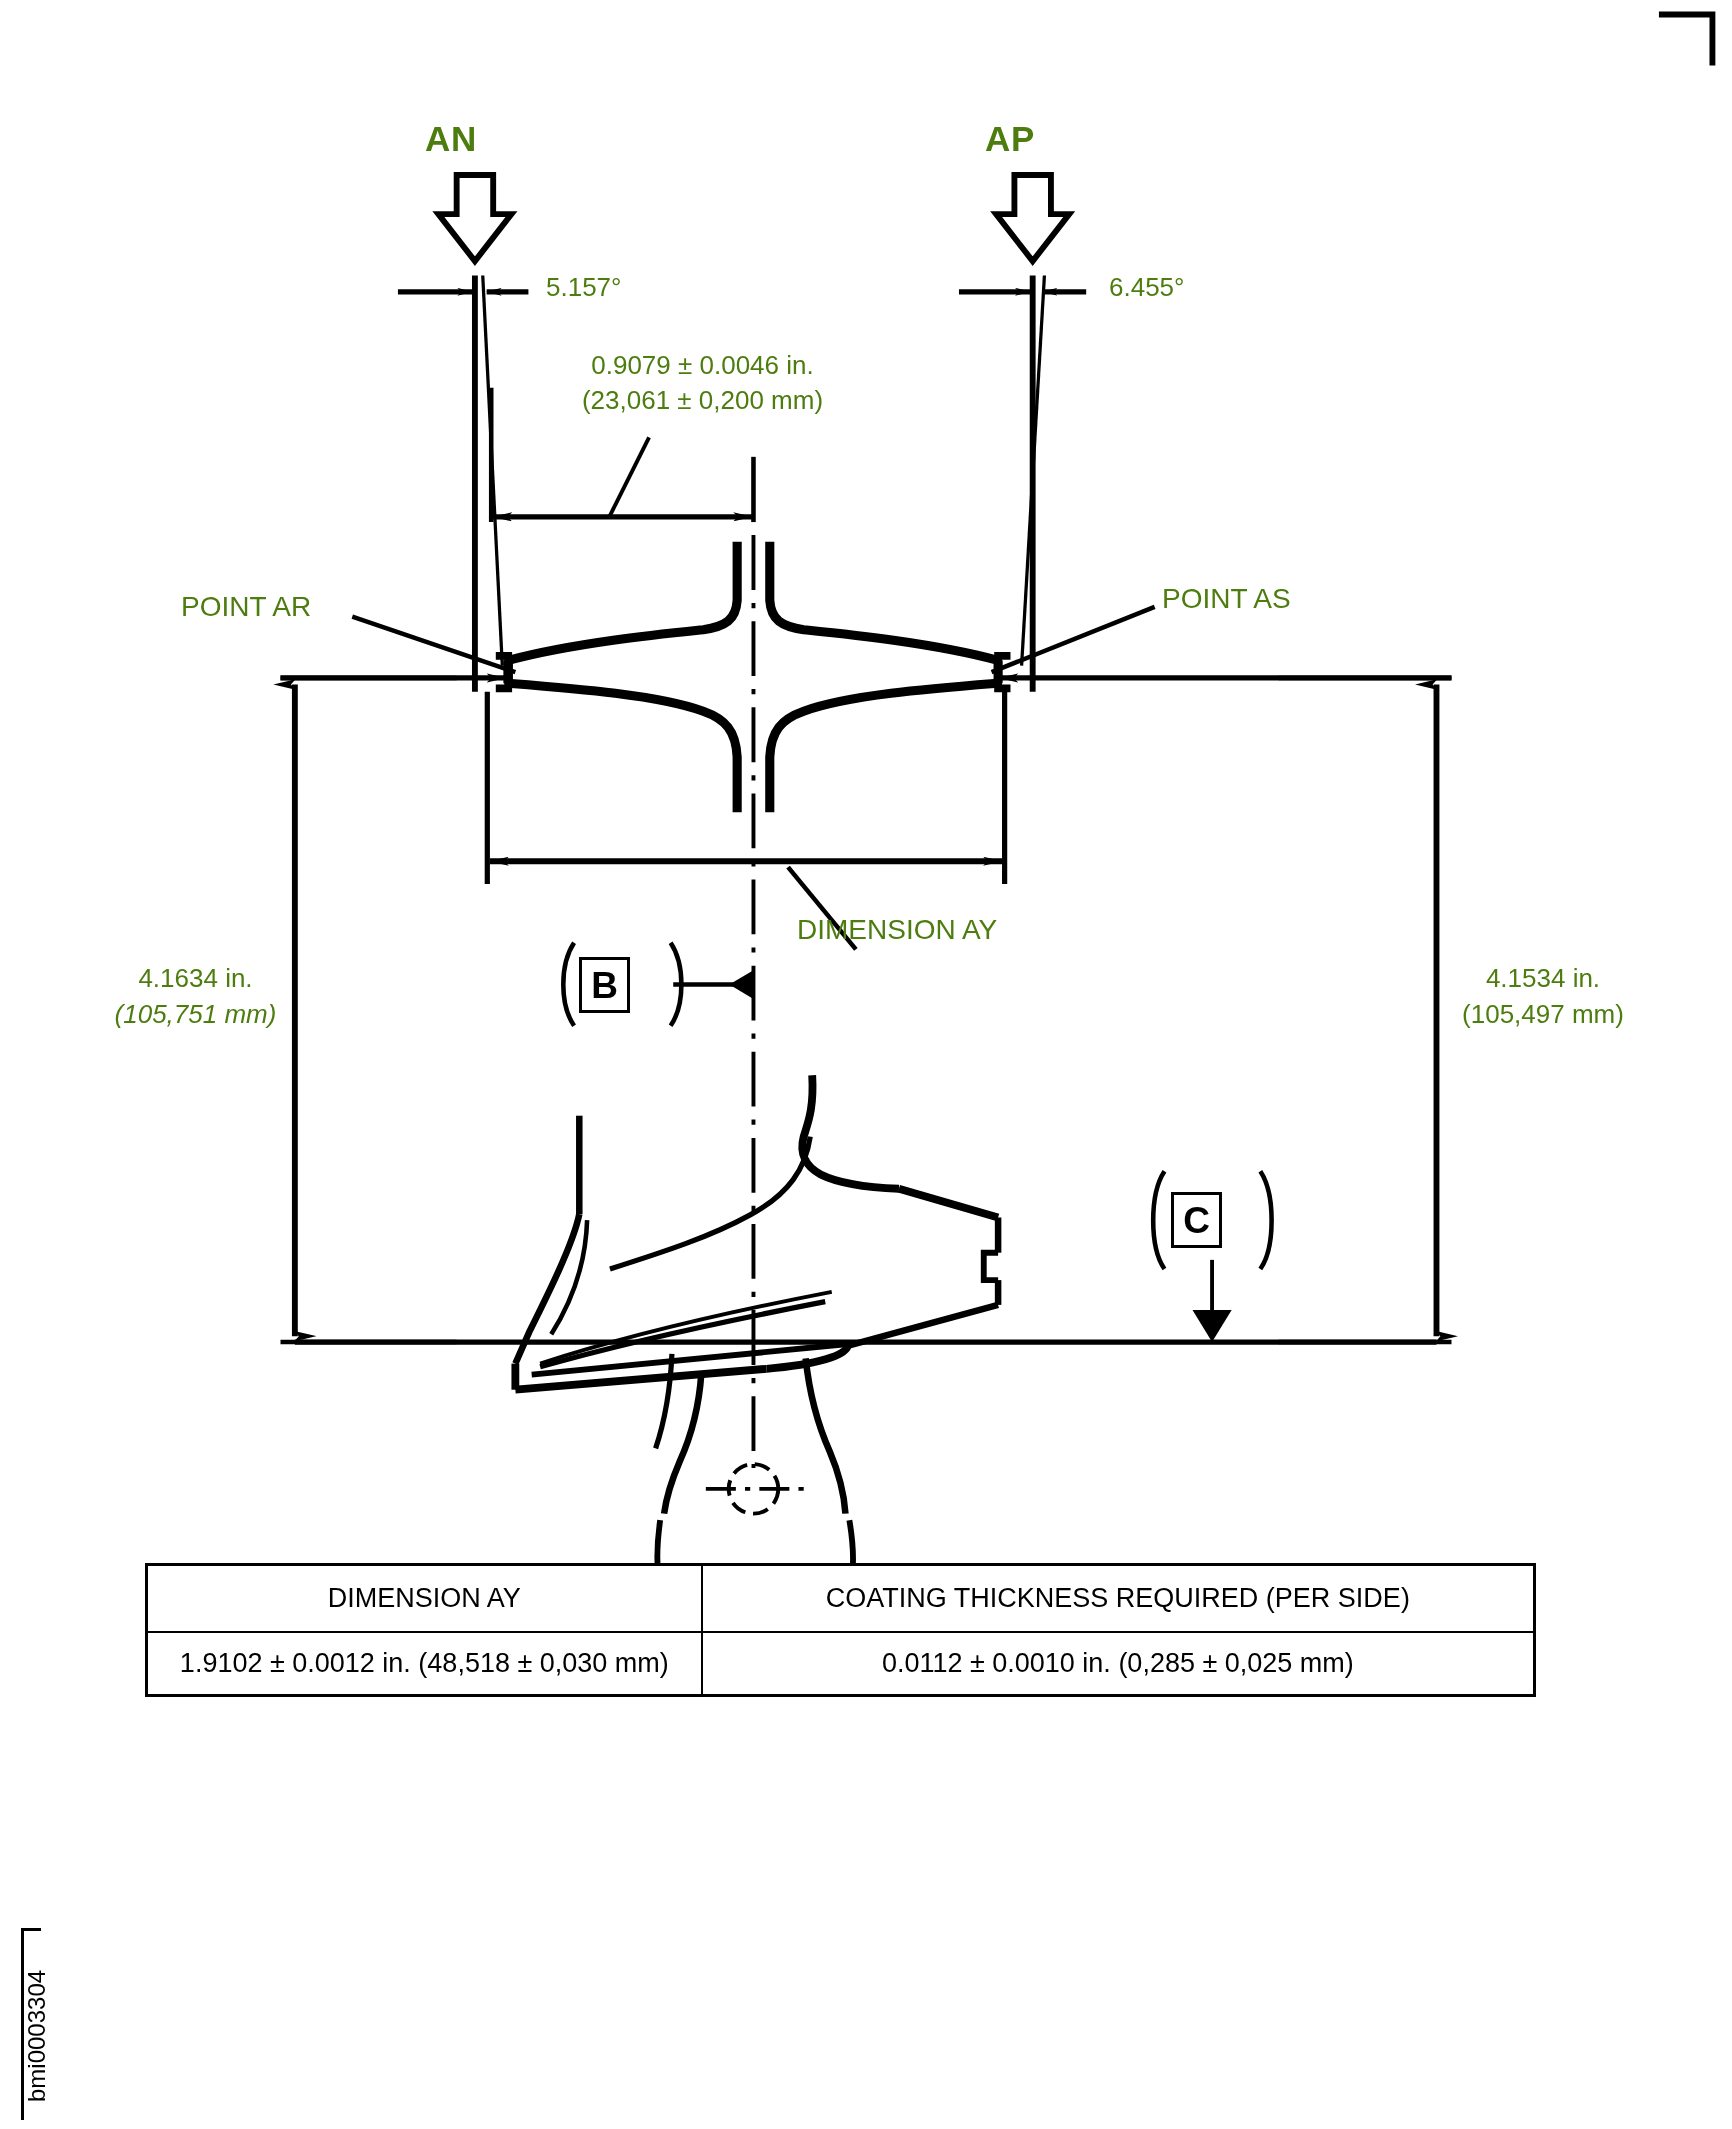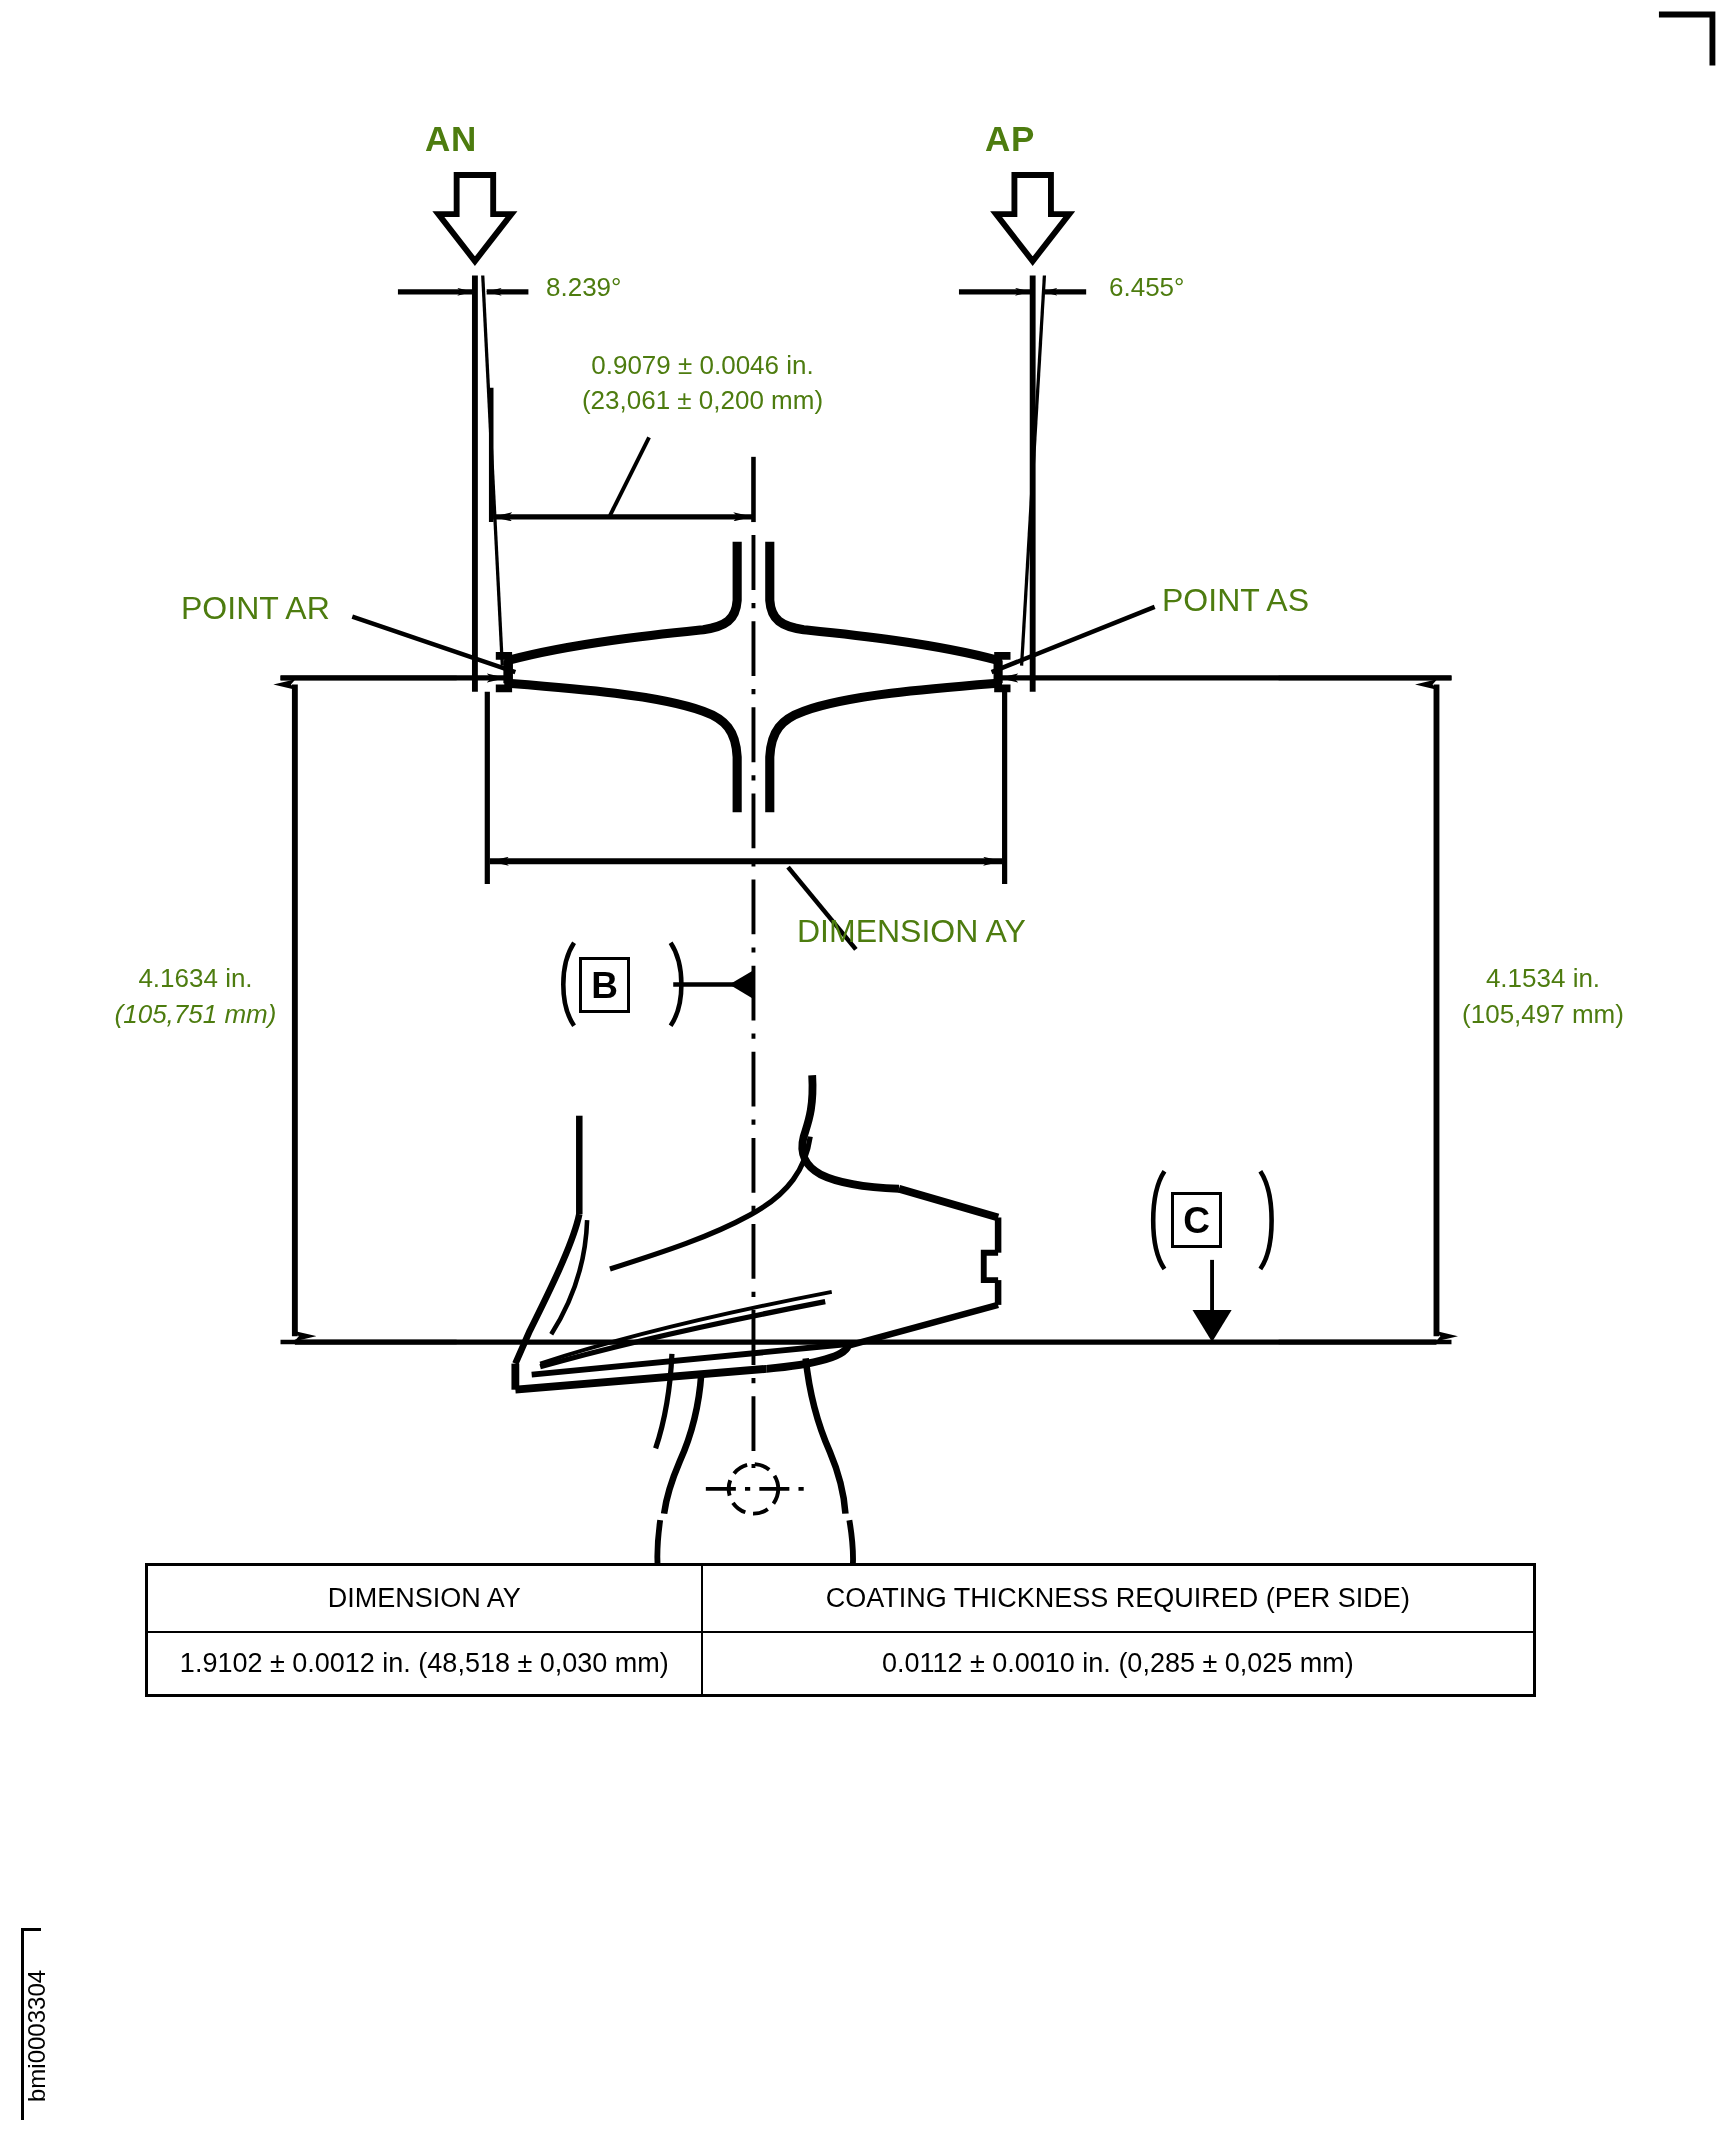--- a/index.html
+++ b/index.html
@@ -36,21 +36,21 @@
 
   
   .flag-label {
     font-size: 35px;
     font-weight: bold;
     letter-spacing: 0.7px;
   }
 
   
   .dim { font-size: 26px; }
-  .lead-label { font-size: 32px; }
+  .lead-label { font-size: 28px; }
 
   
   #coating-table {
     position: absolute;
     left: 145px;
     top: 1563px;
     width: 1391px;
     border-collapse: collapse;
     background: #fff;
   }
@@ -299,21 +299,21 @@
 
       <path d="M1030,2075 C1028,2120 1020,2175 1005,2220" stroke-width="8"></path>
       <path d="M1012,2330 C1002,2400 1010,2450 1032,2480" stroke-width="9"></path>
       <path d="M1302,2330 C1314,2400 1306,2450 1282,2480" stroke-width="9"></path>
     </g>
   </svg>
 
   <div class="txt flag-label" style="left:425px; top:119px;">AN</div>
   <div class="txt flag-label" style="left:985px; top:119px;">AP</div>
 
-  <div class="txt dim" style="left:546px; top:273px;">8.239°</div>
+  <div class="txt dim" style="left:546px; top:273px;">5.157°</div>
   <div class="txt dim" style="left:1109px; top:273px;">6.455°</div>
 
   <div class="txt dim ctr" style="left:546px; top:351px; width:313px;">0.9079 ± 0.0046 in.</div>
   <div class="txt dim ctr" style="left:546px; top:386px; width:313px;">(23,061 ± 0,200 mm)</div>
 
   <div class="txt lead-label" style="left:181px; top:591px;">POINT AR</div>
   <div class="txt lead-label" style="left:1162px; top:583px;">POINT AS</div>
 
   <div class="txt lead-label" style="left:797px; top:914px;">DIMENSION AY</div>
 

